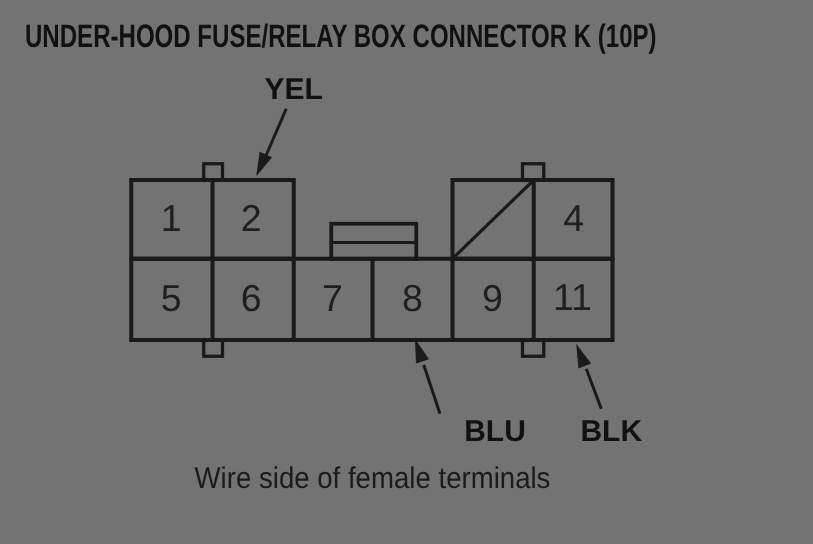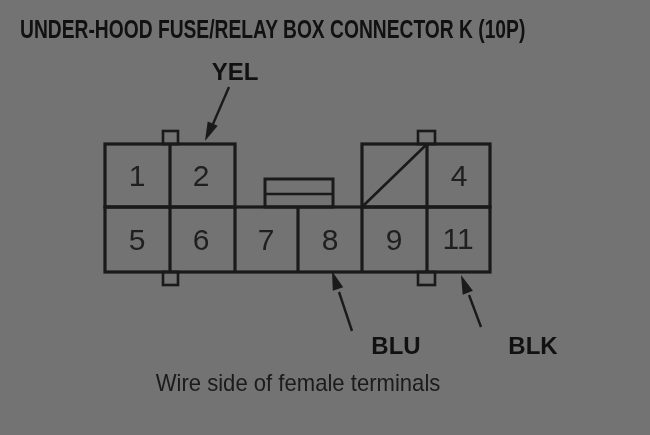--- a/index.html
+++ b/index.html
@@ -115,18 +115,18 @@
     <span class="num" style="left:459px; top:176px;">4</span>
     <span class="num" style="left:137px; top:240px;">5</span>
     <span class="num" style="left:201px; top:240px;">6</span>
     <span class="num" style="left:266px; top:240px;">7</span>
     <span class="num" style="left:330px; top:240px;">8</span>
     <span class="num" style="left:394px; top:240px;">9</span>
     <span class="num" style="left:458px; top:239px;">11</span>
 
     <span class="wire-label" style="left:235px; top:72px;">YEL</span>
     <span class="wire-label" style="left:361px; top:346px;margin-left:35px;">BLU</span>
-    <span class="wire-label" style="left:489px; top:346px;margin-left:44px;">BLK</span>
+    <span class="wire-label" style="left:489px; top:346px;">BLK</span>
   </div>
 
   <div class="caption">Wire side of female terminals</div>
 
 </div>
 
 </body></html>

